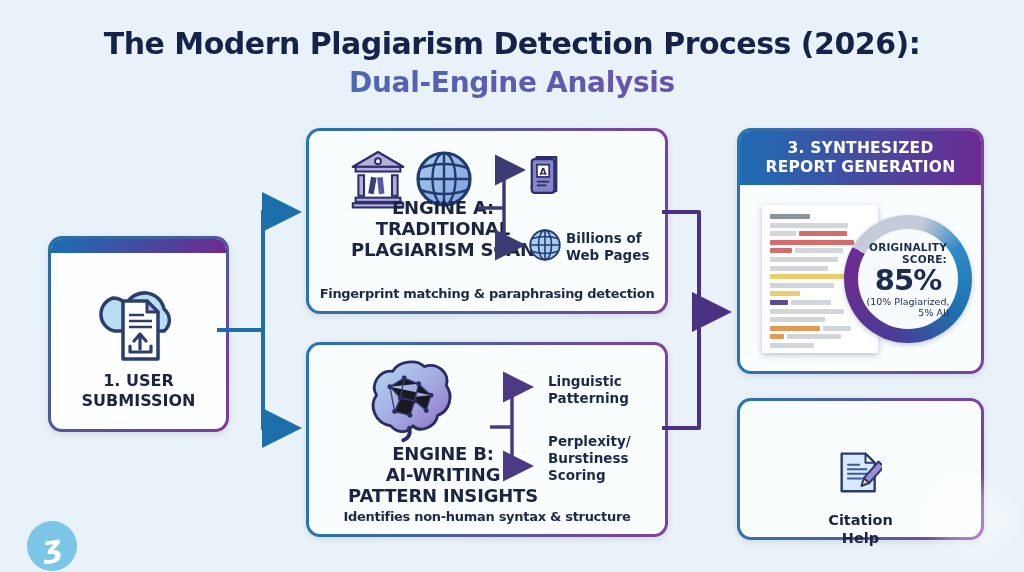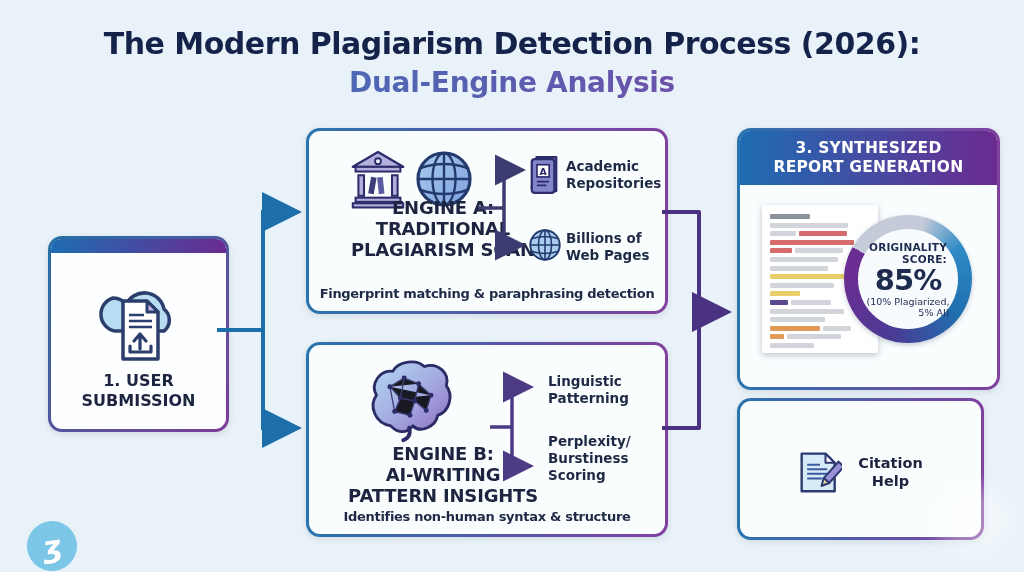--- a/index.html
+++ b/index.html
@@ -27,21 +27,21 @@
     border:3px solid transparent;
     background:linear-gradient(#fafdfe,#fafdfe) padding-box,
                linear-gradient(90deg,#2a74ad,#8040a0) border-box;
     box-shadow:0 2px 6px rgba(30,50,90,.12);
   }
   #card-submission{left:48px;top:236px;width:175px;height:190px;
     background:linear-gradient(#fcfeff,#fcfeff) padding-box,
                linear-gradient(135deg,#2471a3,#7d3c98) border-box;}
   #card-engine-a{left:306px;top:128px;width:356px;height:180px;}
   #card-engine-b{left:306px;top:342px;width:356px;height:189px;}
-  #card-report{left:737px;top:128px;width:241px;height:240px;padding:8px;}
+  #card-report{left:737px;top:128px;width:241px;height:240px;padding:0;}
   #card-insights{left:737px;top:398px;width:241px;height:136px;}
   .topbar{
     position:absolute;top:0;left:0;right:0;height:14px;
     border-radius:10px 10px 0 0;
     background:linear-gradient(90deg,#1e6cb3,#6b2b90);
   }
   .header-bar{
     position:absolute;top:0;left:0;right:0;
     border-radius:10px 10px 0 0;
     background:linear-gradient(90deg,#1e6cb3,#6b2b90);
@@ -80,21 +80,21 @@
   .donut-hole{
     position:absolute;left:14px;top:14px;width:100px;height:100px;border-radius:50%;
     background:#f8fbfd;display:flex;flex-direction:column;align-items:center;justify-content:center;
     text-align:right;color:#1d2b4f;
   }
   .score-label{font-size:10.5px;font-weight:bold;line-height:12px;letter-spacing:.2px;}
   .score-value{font-size:29px;font-weight:bold;line-height:31px;letter-spacing:-1px;}
   .score-detail{font-size:9.5px;font-weight:normal;line-height:11px;white-space:pre-line;}
   
   .insights-row{position:absolute;top:48px;left:0;right:0;display:flex;justify-content:space-evenly;}
-  .insight-item{display:flex;flex-direction:row;align-items:center;gap:16px;}
+  .insight-item{display:flex;flex-direction:column;align-items:center;gap:16px;}
   .insight-label{font-size:14.5px;line-height:18px;font-weight:bold;text-align:center;color:#1c2440;}
   
   #connectors{position:absolute;left:0;top:0;z-index:5;pointer-events:none;}
   
   .brand-logo{
     position:absolute;left:27px;top:521px;width:50px;height:50px;border-radius:50%;
     background:#7cc6e8;color:#fff;display:flex;align-items:center;justify-content:center;
     font-size:30px;font-weight:bold;font-style:italic;transform:rotate(-8deg);
   }
   .watermark{
@@ -199,22 +199,20 @@
 PLAGIARISM SCAN</div>
     <div class="engine-caption">Fingerprint matching &amp; paraphrasing detection</div>
 
     <svg class="src-icon" style="left:219px;top:24px;" width="32" height="42" viewBox="0 0 34 44">
       <path d="M8,2 H30 V38 H8 a4,4 0 0,1 0,-8" fill="#9a9ad6" stroke="#2d2d6b" stroke-width="2.4" stroke-linejoin="round"></path>
       <rect x="4" y="4" width="24" height="36" rx="3" fill="#8585cc" stroke="#2d2d6b" stroke-width="2.4"></rect>
       <rect x="9.5" y="10" width="13" height="13" fill="#ffffff" stroke="#2d2d6b" stroke-width="1.8"></rect>
       <text x="16" y="20.5" text-anchor="middle" font-size="10" font-weight="bold" fill="#2d2d6b" font-family="DejaVu Sans, sans-serif">A</text>
       <path d="M9.5,28 h13 M9.5,32 h10" stroke="#2d2d6b" stroke-width="1.8"></path>
     </svg>
-    <div class="src-label pre" style="left:257px;top:27px;width:96px;">Academic
-Repositories</div>
 
     <svg class="src-icon" style="left:219px;top:97px;" width="34" height="34" viewBox="0 0 60 60">
       <circle cx="30" cy="30" r="26" fill="#a9cdef" stroke="#233a6d" stroke-width="3.4"></circle>
       <ellipse cx="30" cy="30" rx="11.5" ry="26" fill="none" stroke="#233a6d" stroke-width="2.8"></ellipse>
       <path d="M4,30 H56 M6.5,19 Q30,11 53.5,19 M6.5,41 Q30,49 53.5,41 M30,4 V56" fill="none" stroke="#233a6d" stroke-width="2.8"></path>
     </svg>
     <div class="src-label pre" style="left:257px;top:99px;width:100px;">Billions of
 Web Pages</div>
   </div>
 

